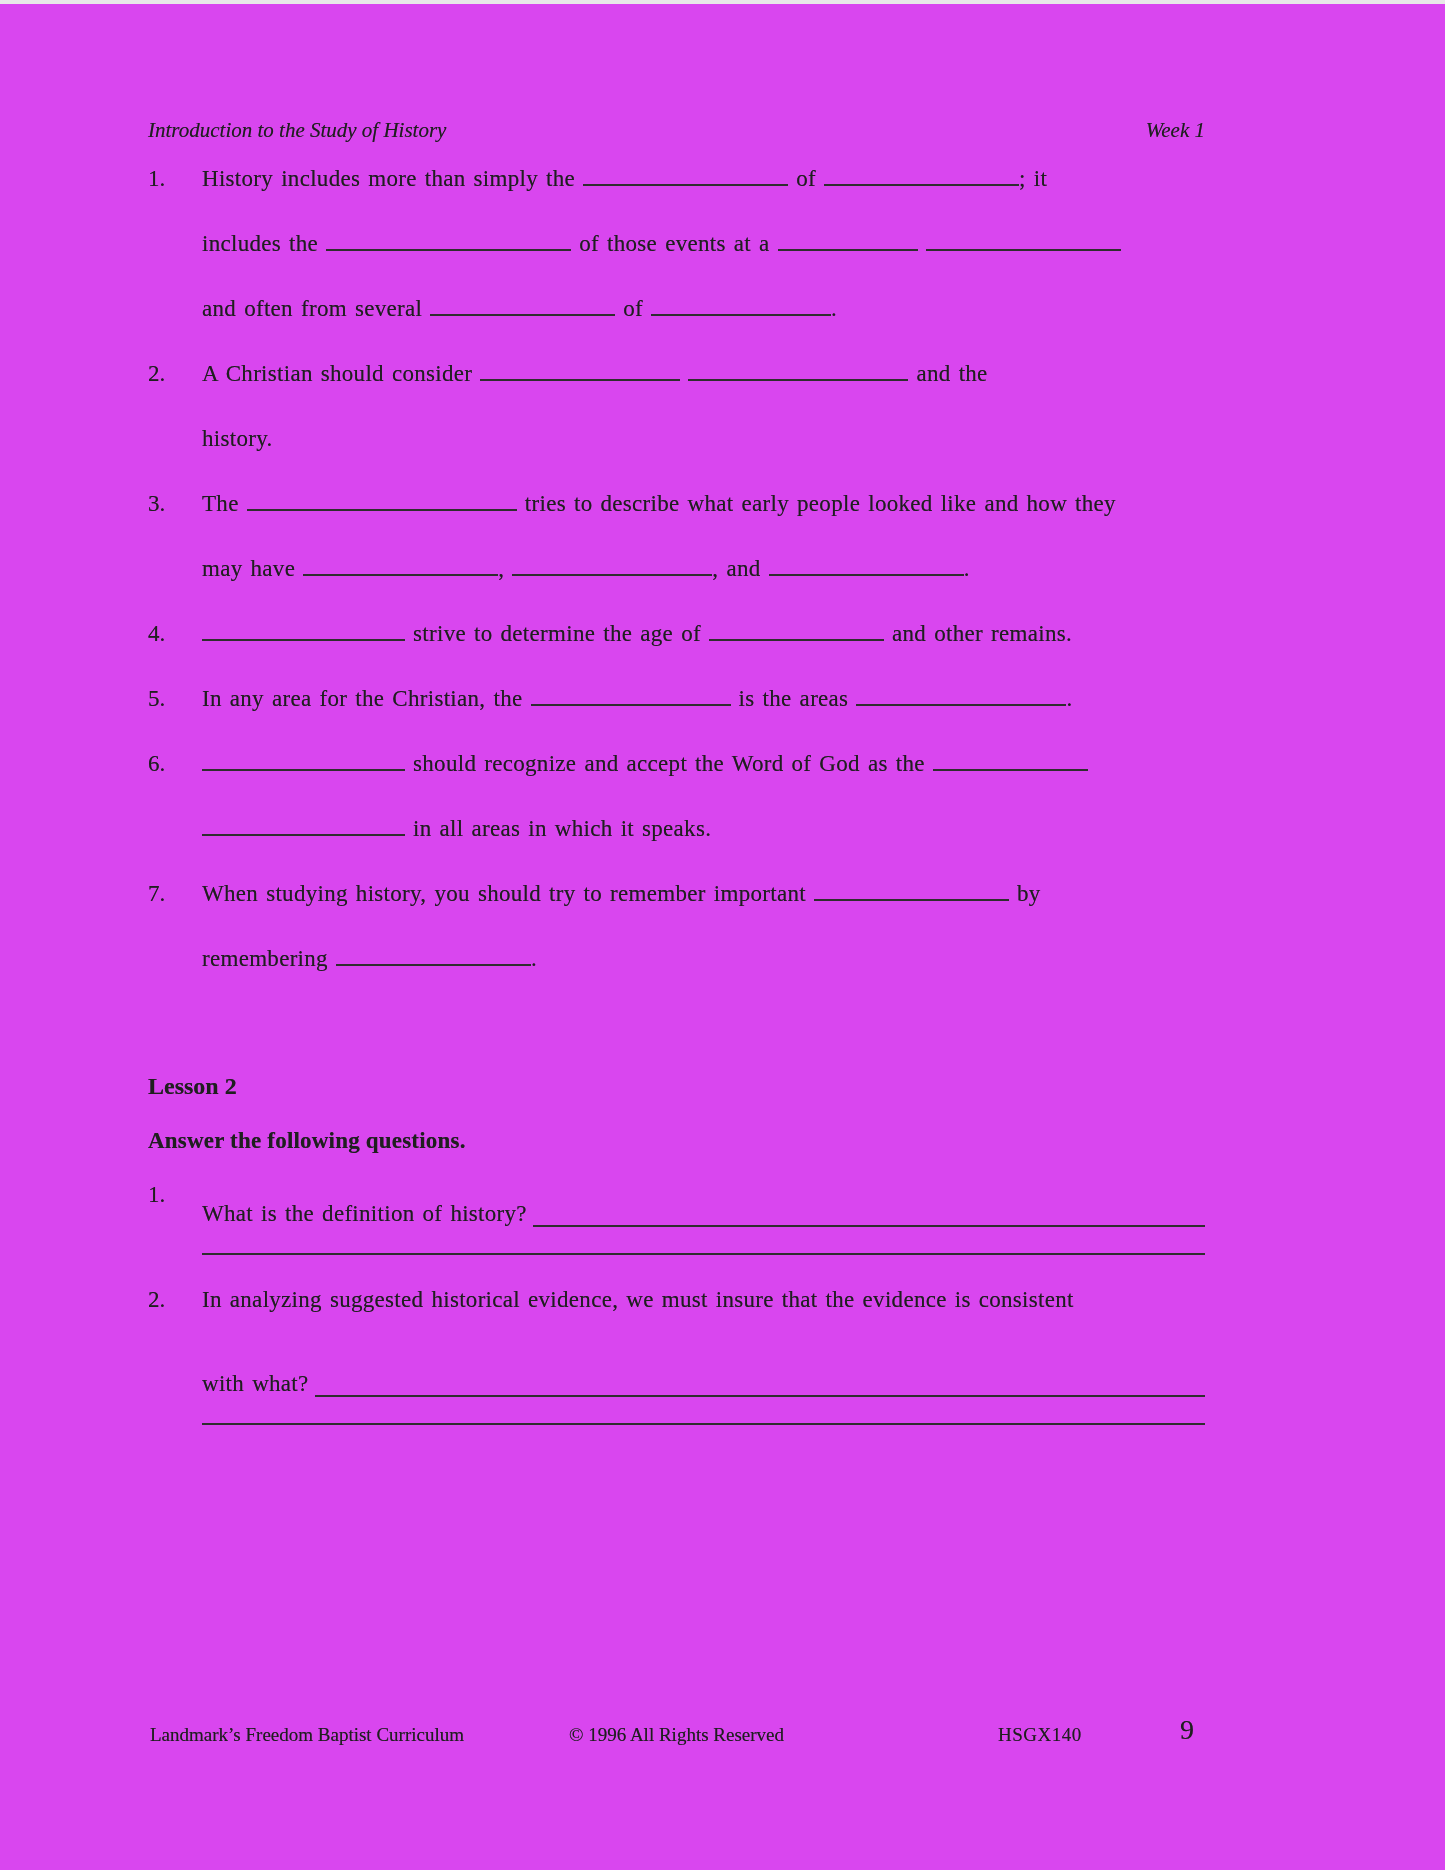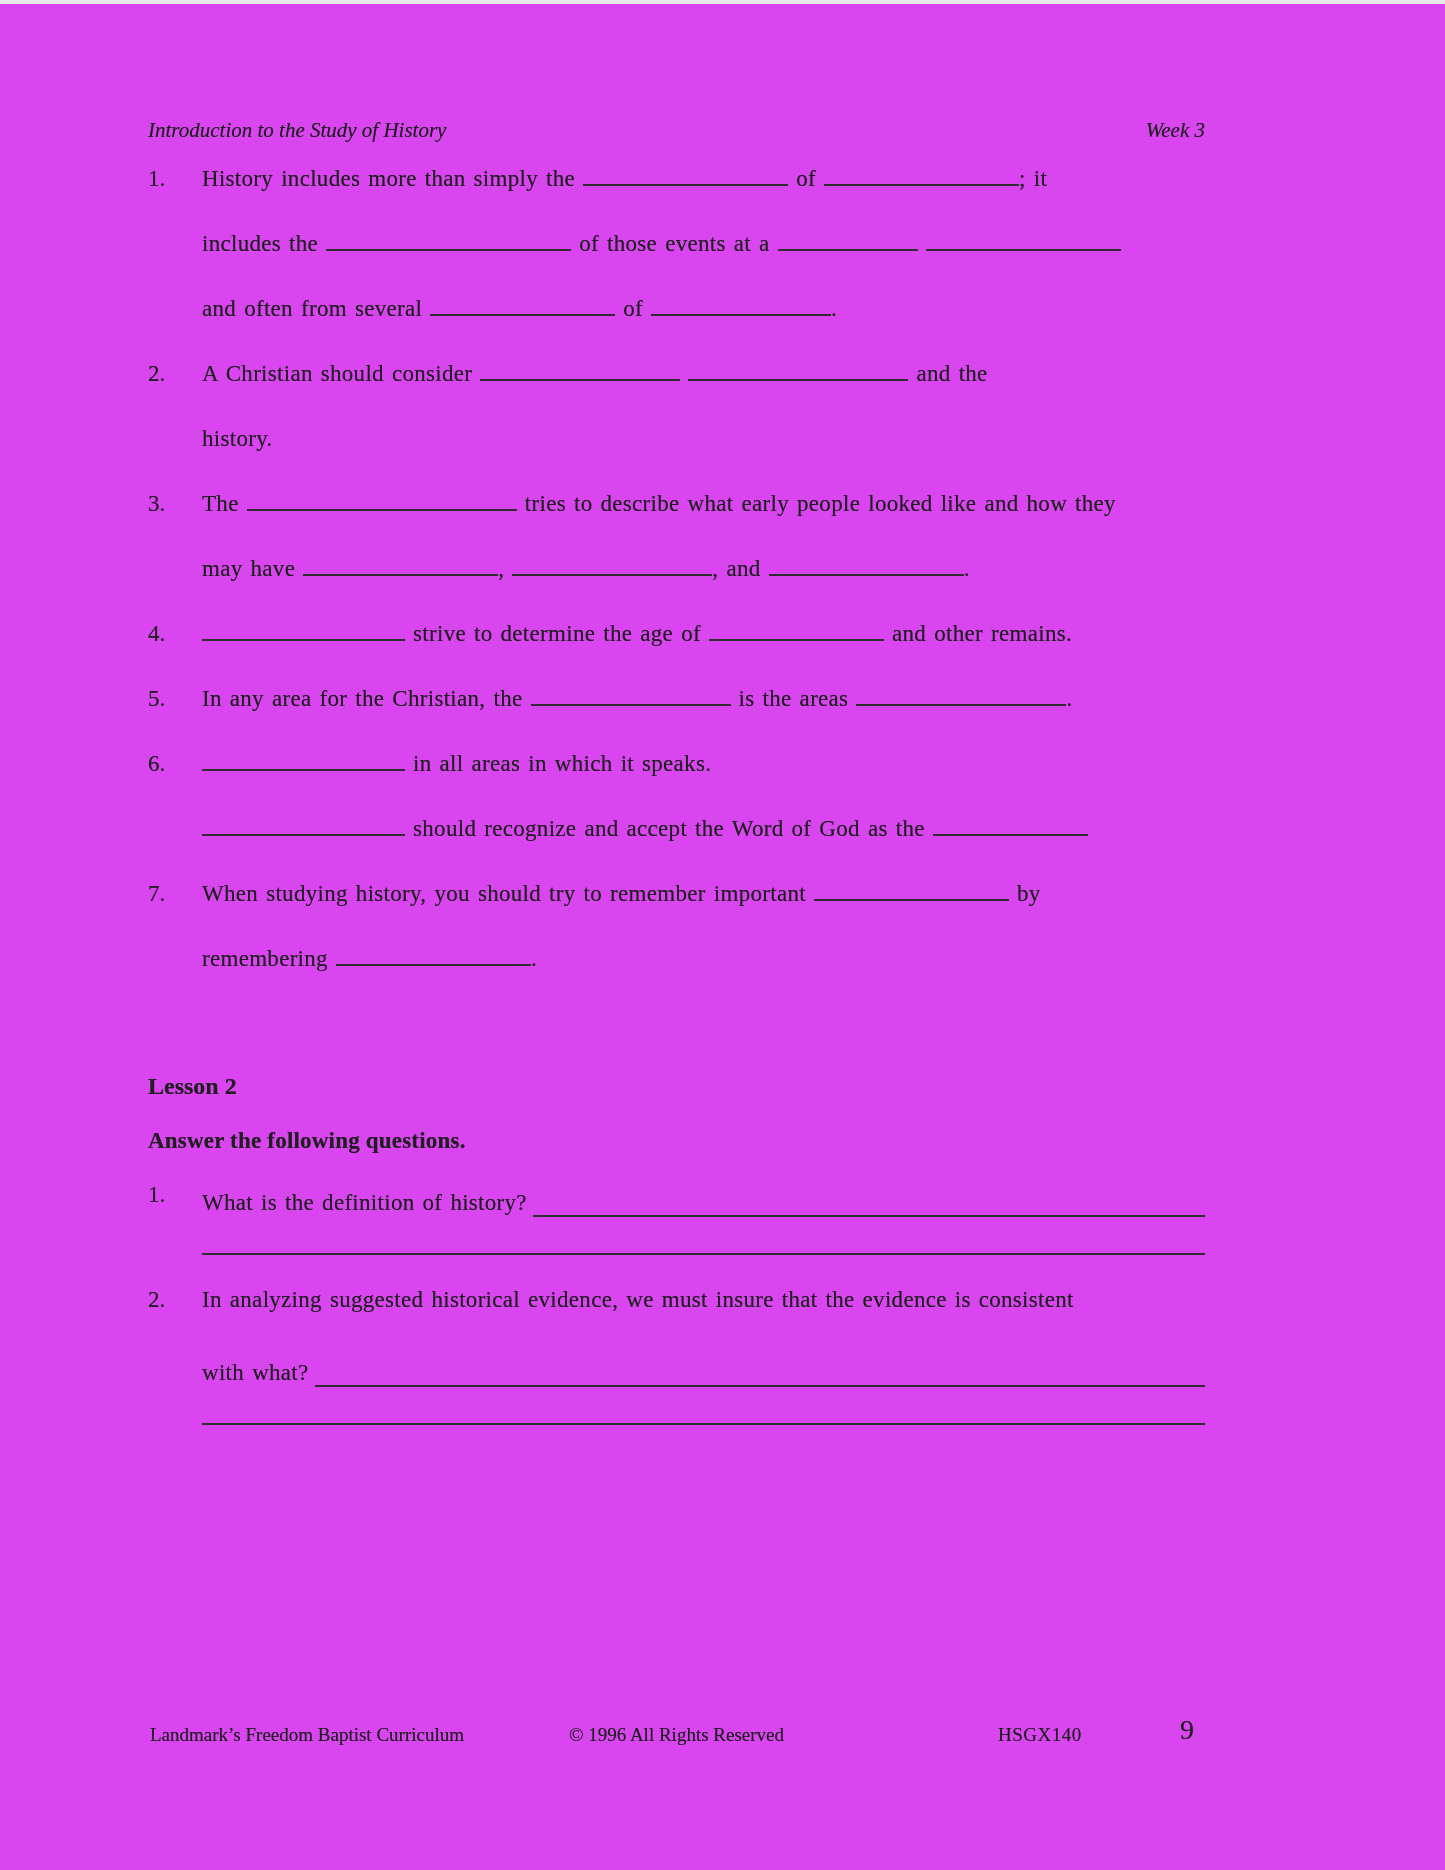--- a/index.html
+++ b/index.html
@@ -15,42 +15,42 @@
   .header { margin-top:112px; height:28px; line-height:28px; display:flex; justify-content:space-between; font-style:italic; font-size:21px; }
   .instr { font-weight:bold; font-size:23px; height:32px; line-height:32px; letter-spacing:.2px; }
   .instr--first  { margin-top:66px; }
   .instr--second { margin-top:24px; }
   #fill-questions { margin-top:2px; }
   .question { position:relative; }
   .qnum { position:absolute; left:0; top:0; height:65px; line-height:65px; font-size:23px; }
   .qlines { margin-left:54px; }
   .qline { height:65px; line-height:65px; font-size:23px; letter-spacing:.3px; word-spacing:2px; white-space:nowrap; }
   .blank { display:inline-block; border-bottom:2px solid #2e2e2e; line-height:normal; overflow:hidden; }
-  .qline--flex { display:flex; align-items:center; padding-top:17px; box-sizing:border-box; line-height:normal; white-space:normal; }
+  .qline--flex { display:flex; align-items:flex-end; padding-top:17px; box-sizing:border-box; line-height:normal; white-space:normal; }
   .qline--flex .t { margin-right:6px; white-space:pre; }
   .blank--fill { flex:1 1 auto; }
   .rule { margin-left:54px; height:0; border-bottom:2px solid #2e2e2e; margin-top:26px; }
   #answer-questions .question { margin-top:12px; }
   #answer-questions .question:first-child { margin-top:5px; }
   .lesson-title { margin-top:80px; height:30px; line-height:30px; text-align:left; font-weight:bold; font-size:24px; }
   .footer { position:absolute; left:148px; top:1712px; width:1057px; height:44px; font-size:19px; }
   .f-left   { position:absolute; left:2px;  top:8px; }
   .f-center { position:absolute; left:50%; transform:translateX(-50%); top:8px; }
   .f-code   { position:absolute; left:850px; top:8px; letter-spacing:.5px; }
   .f-page   { position:absolute; left:1032px; top:-2px; font-size:28px; }
 </style>
 </head>
 <body>
 
 <div class="sheet">
   <div class="content">
 
     <div class="header">
       <span>Introduction to the Study of History</span>
-      <span>Week 3</span>
+      <span>Week 1</span>
     </div>
 
 
     <div id="fill-questions">
         <div class="question">
           <div class="qnum">1.</div>
           <div class="qlines">
             <div class="qline"><span class="t">History includes more than simply the</span> <span class="blank" style="width: 205px;">&nbsp;</span> <span class="t">of</span> <span class="blank" style="width: 195px;">&nbsp;</span><span class="t">; it</span></div>
             <div class="qline"><span class="t">includes the</span> <span class="blank" style="width: 245px;">&nbsp;</span> <span class="t">of those events at a</span> <span class="blank" style="width: 140px;">&nbsp;</span> <span class="blank" style="width: 195px;">&nbsp;</span></div>
             <div class="qline"><span class="t">and often from several</span> <span class="blank" style="width: 185px;">&nbsp;</span> <span class="t">of</span> <span class="blank" style="width: 180px;">&nbsp;</span><span class="t">.</span></div>
@@ -78,22 +78,22 @@
         </div>
         <div class="question">
           <div class="qnum">5.</div>
           <div class="qlines">
             <div class="qline"><span class="t">In any area for the Christian, the</span> <span class="blank" style="width: 200px;">&nbsp;</span> <span class="t">is the areas</span> <span class="blank" style="width: 210px;">&nbsp;</span><span class="t">.</span></div>
           </div>
         </div>
         <div class="question">
           <div class="qnum">6.</div>
           <div class="qlines">
+            <div class="qline"><span class="blank" style="width: 203px;">&nbsp;</span> <span class="t">should recognize and accept the Word of God as the</span> <span class="blank" style="width: 155px;">&nbsp;</span></div>
             <div class="qline"><span class="blank" style="width: 203px;">&nbsp;</span> <span class="t">in all areas in which it speaks.</span></div>
-            <div class="qline"><span class="blank" style="width: 203px;">&nbsp;</span> <span class="t">should recognize and accept the Word of God as the</span> <span class="blank" style="width: 155px;">&nbsp;</span></div>
           </div>
         </div>
         <div class="question">
           <div class="qnum">7.</div>
           <div class="qlines">
             <div class="qline"><span class="t">When studying history, you should try to remember important</span> <span class="blank" style="width: 195px;">&nbsp;</span> <span class="t">by</span></div>
             <div class="qline"><span class="t">remembering</span> <span class="blank" style="width: 195px;">&nbsp;</span><span class="t">.</span></div>
           </div>
         </div>
       </div>

